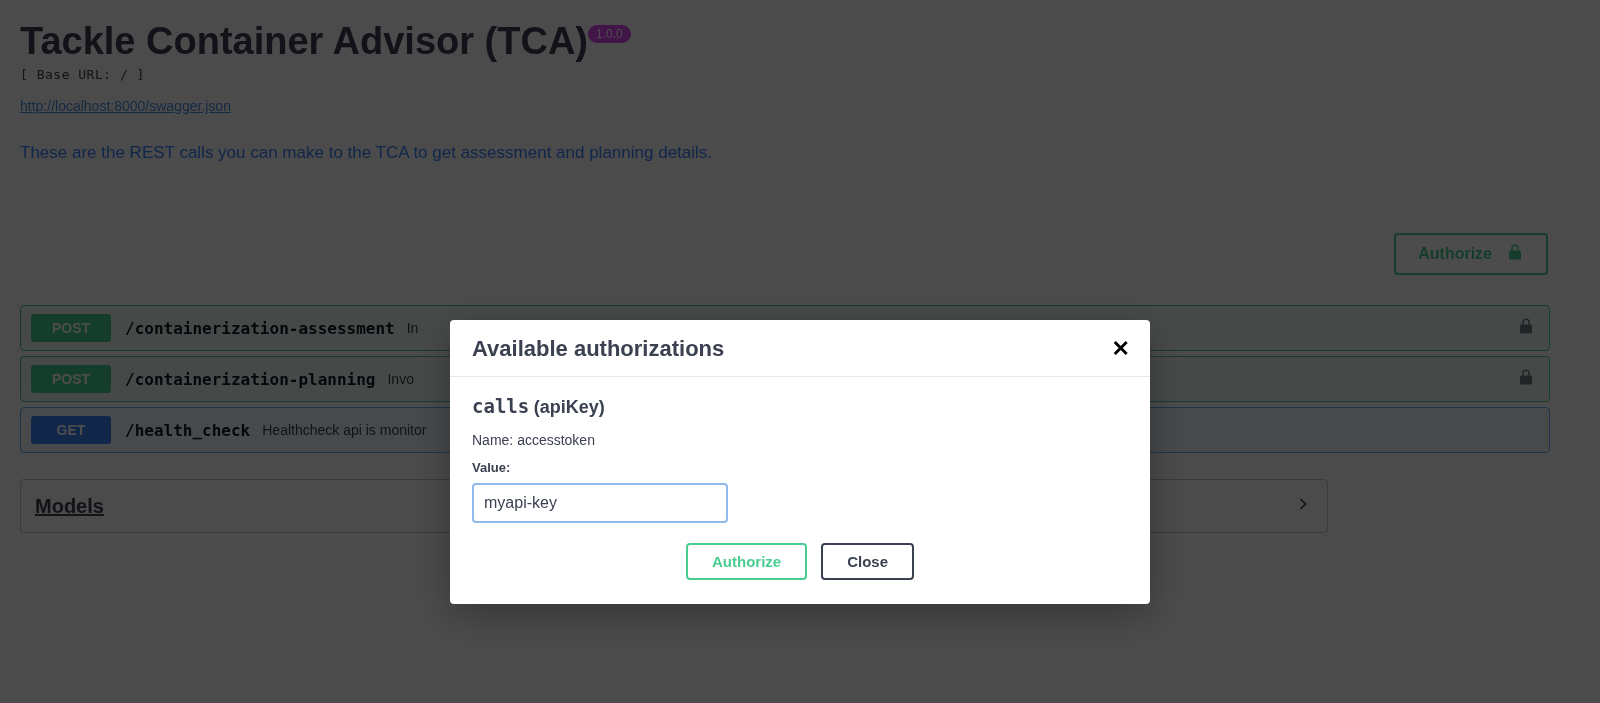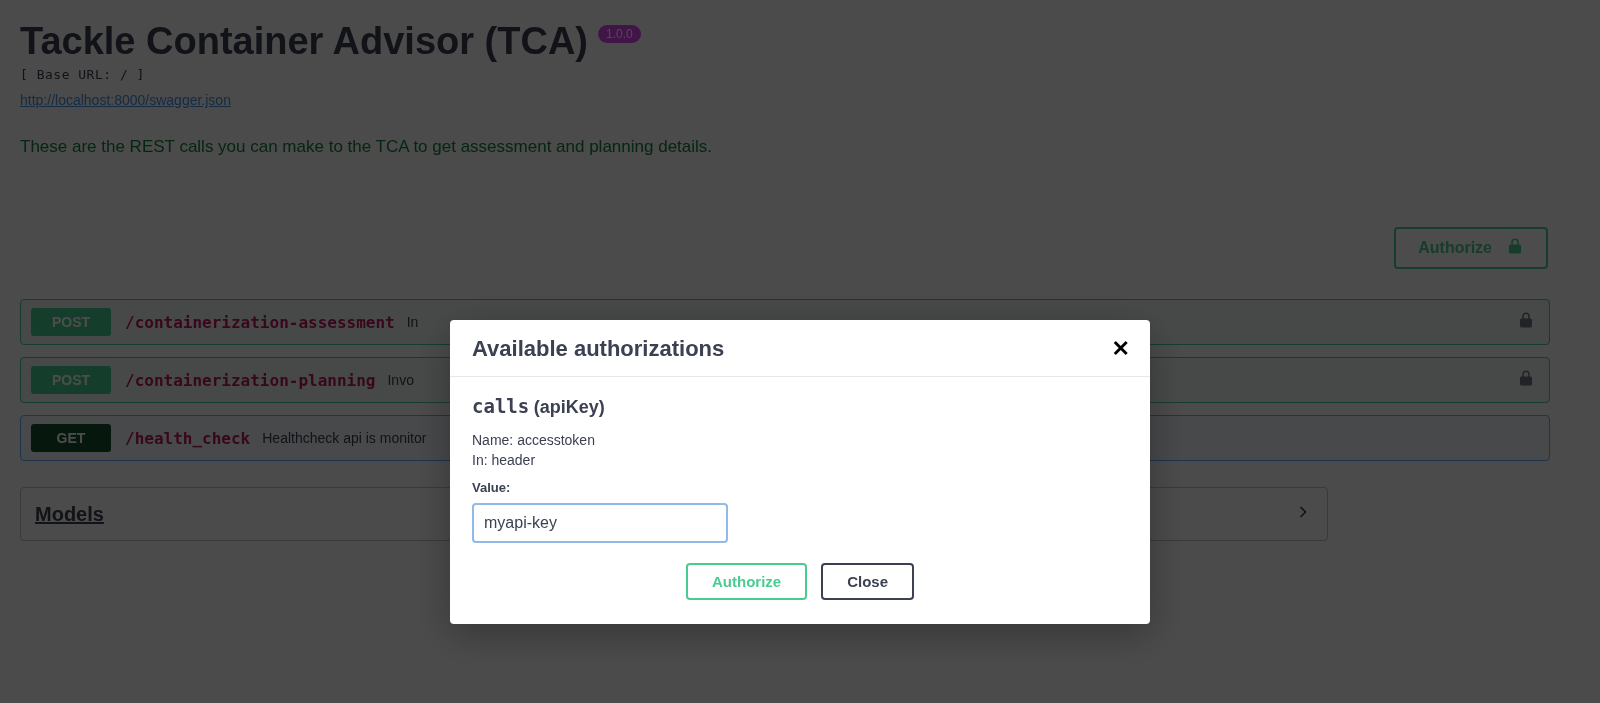--- a/index.html
+++ b/index.html
@@ -1,41 +1,41 @@
 <!DOCTYPE html>
 <html><head>
 <meta charset="utf-8">
 <style>
   * { box-sizing: border-box; margin: 0; padding: 0; }
   html, body { width: 1600px; height: 703px; overflow: hidden; font-family: -apple-system, BlinkMacSystemFont, "Segoe UI", Helvetica, Arial, sans-serif; background: #fafafa; color: #3b4151; }
   .page { width: 1560px; padding: 20px 0 0 20px; }
-  .title-row { display: flex; align-items: center; gap: 10px; }
+  .title-row { display: flex; align-items: center; }
   .page-title { font-size: 38px; font-weight: 700; color: #3b4151; }
   .version-badge { font-size: 12px; background: #d946ef; color: #fff; padding: 2px 8px; border-radius: 12px; position: relative; top: -8px; }
   .base-url { font-family: monospace; font-size: 13px; color: #3b4151; margin-top: 4px; letter-spacing: 0.5px;}
-  .swagger-link { color: #4990e2; font-size: 14px; text-decoration: underline; display: inline-block; margin-top: 10px;}
-  .description { font-size: 17px; color: #15803d; margin-top: 28px;}
+  .swagger-link { color: #4990e2; font-size: 14px; text-decoration: underline; display: inline-block; margin-top: 16px;}
+  .description { font-size: 17px; color: #3b82f6; margin-top: 28px;}
   .spacer-lg { height: 70px; }
   .authorize-row { display: flex; justify-content: flex-end; padding-right: 12px; margin-bottom: 10px;}
   .authorize-btn { display: inline-flex; align-items: center; gap: 14px; border: 2px solid #49cc90; color: #49cc90; background: #fff; padding: 8px 22px; font-size: 16px; font-weight: 700; border-radius: 4px; cursor: pointer;}
   .authorize-btn svg { width: 18px; height: 18px; }
   .section-divider { height: 20px; }
   .section-header { display: flex; align-items: baseline; gap: 12px; padding: 12px 12px; cursor: pointer;}
   .section-title { font-size: 28px; font-weight: 700; color: #3b4151;}
   .section-subtitle { font-size: 15px; color: #3b4151;}
   .chevron { margin-left: auto; }
   .chevron svg { width: 22px; height: 22px; }
-  .op-list { margin: 0 0 0 0; display: flex; flex-direction: column; gap: 12px;}
+  .op-list { margin: 0 0 0 0; display: flex; flex-direction: column; gap: 5px;}
   .op-row { display: flex; align-items: center; border: 1px solid; border-radius: 4px; padding: 8px 10px; margin: 0 0 0 0; width: 1530px; position: relative;}
   .op-post { background: rgba(73,204,144,0.08); border-color: #49cc90;}
   .op-get { background: rgba(97,175,254,0.08); border-color: #61affe;}
   .method-badge { font-size: 14px; font-weight: 700; color: #fff; padding: 6px 0; width: 80px; text-align: center; border-radius: 3px; margin-right: 14px;}
   .method-post { background: #49cc90;}
-  .method-get { background: #14532d;}
-  .op-path { font-family: monospace; font-size: 16px; font-weight: 700; color: #be185d; margin-right: 12px;}
+  .method-get { background: #3b82f6;}
+  .op-path { font-family: monospace; font-size: 16px; font-weight: 700; color: #0f172a; margin-right: 12px;}
   .op-summary { font-size: 14px; color: #3b4151;}
   .op-lock { position: absolute; right: 14px; top: 50%; transform: translateY(-50%);}
   .op-lock svg { width: 18px; height: 18px; opacity: 0.7;}
   .models-row { display:flex; align-items:center; justify-content: space-between; border: 1px solid rgba(59,65,81,0.3); border-radius: 4px; padding: 14px 14px; margin-top: 26px; width: 1308px; text-decoration: underline;}
   .models-title { font-size: 20px; font-weight: 700; color: #3b4151;}
   .chevron-right svg { width: 20px; height: 20px; }
 
   
   .overlay { position: fixed; inset: 0; background: rgba(0,0,0,0.7); display:flex; align-items:flex-start; justify-content:center; padding-top: 320px;}
   .modal { background: #fff; width: 700px; border-radius: 4px; box-shadow: 0 10px 40px rgba(0,0,0,0.3);}
@@ -125,24 +125,20 @@
     <div class="modal-body">
       <div>
         <span class="auth-name">calls</span>
         <span class="auth-type">(apiKey)</span>
       </div>
       <div class="auth-meta">
         <div class="auth-meta-row">
           <span>Name:</span>
           <span>accesstoken</span>
         </div>
-        <div class="auth-meta-row">
-          <span>In:</span>
-          <span>header</span>
-        </div>
       </div>
       <label class="auth-value-label">Value:</label>
       <input class="auth-input" type="text" value="myapi-key" style="">
       <div class="modal-buttons">
         <button class="btn btn-auth">Authorize</button>
         <button class="btn btn-close">Close</button>
       </div>
     </div>
   </div>
 </div>

